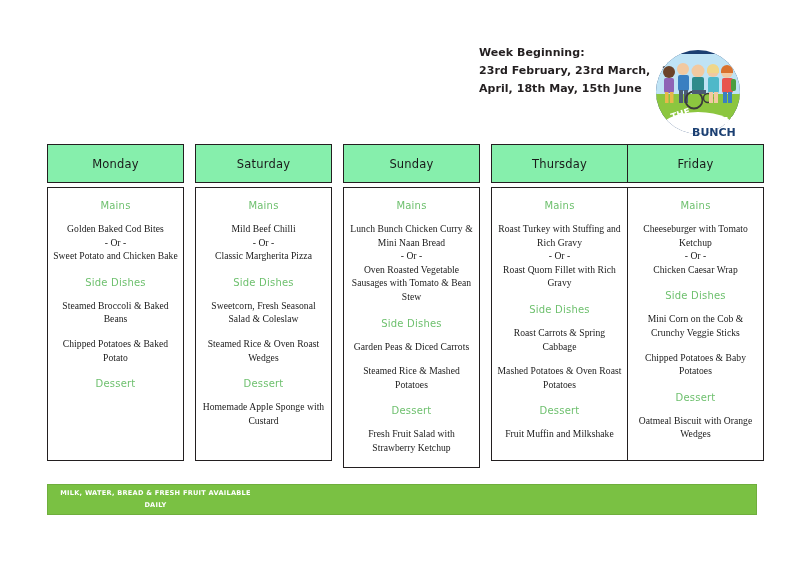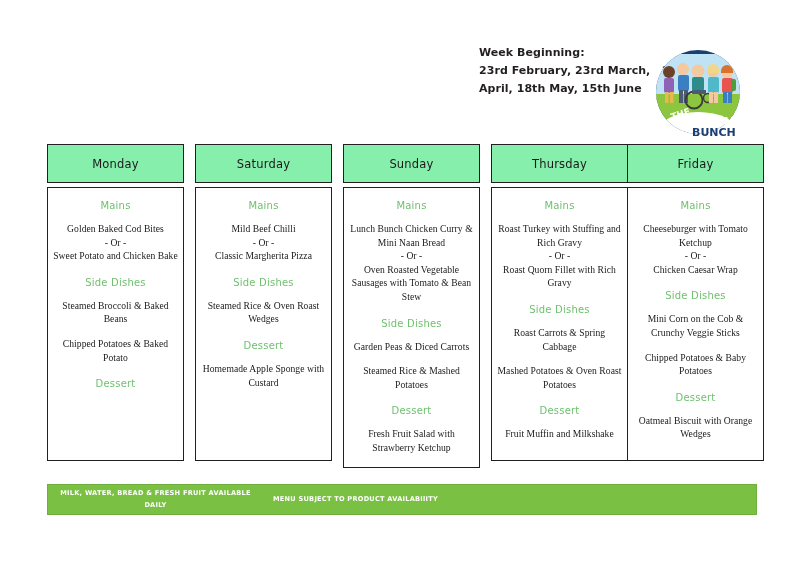--- a/index.html
+++ b/index.html
@@ -257,20 +257,21 @@
       <span class="day-header-label">Saturday</span>
     </div>
     <div class="day-body">
       <div class="section-head">Mains</div>
       <div class="dish">
         <span>Mild Beef Chilli</span>
         <span class="or">- Or -</span>
         <span>Classic Margherita Pizza</span>
       </div>
       <div class="section-head spaced">Side Dishes</div>
+      <div class="dish">Sweetcorn, Fresh Seasonal Salad &amp; Coleslaw</div>
       <div class="dish">Steamed Rice &amp; Oven Roast Wedges</div>
       <div class="section-head spaced">Dessert</div>
       <div class="dish">Homemade Apple Sponge with Custard</div>
     </div>
   </div>
 
   <div class="day-col c2">
     <div class="day-header">
       <span class="day-header-label">Sunday</span>
     </div>
@@ -324,14 +325,13 @@
       <div class="dish">Chipped Potatoes &amp; Baby Potatoes</div>
       <div class="section-head spaced">Dessert</div>
       <div class="dish">Oatmeal Biscuit with Orange Wedges</div>
     </div>
   </div>
 
 </div>
 
 <div class="footer-bar">
   <div class="footer-seg s0">MILK, WATER, BREAD &amp; FRESH FRUIT AVAILABLE DAILY</div>
-  <div class="footer-seg s2">MENU SUBJECT TO PRODUCT AVAILABIlITY</div>
 </div>
 
 </body></html>

